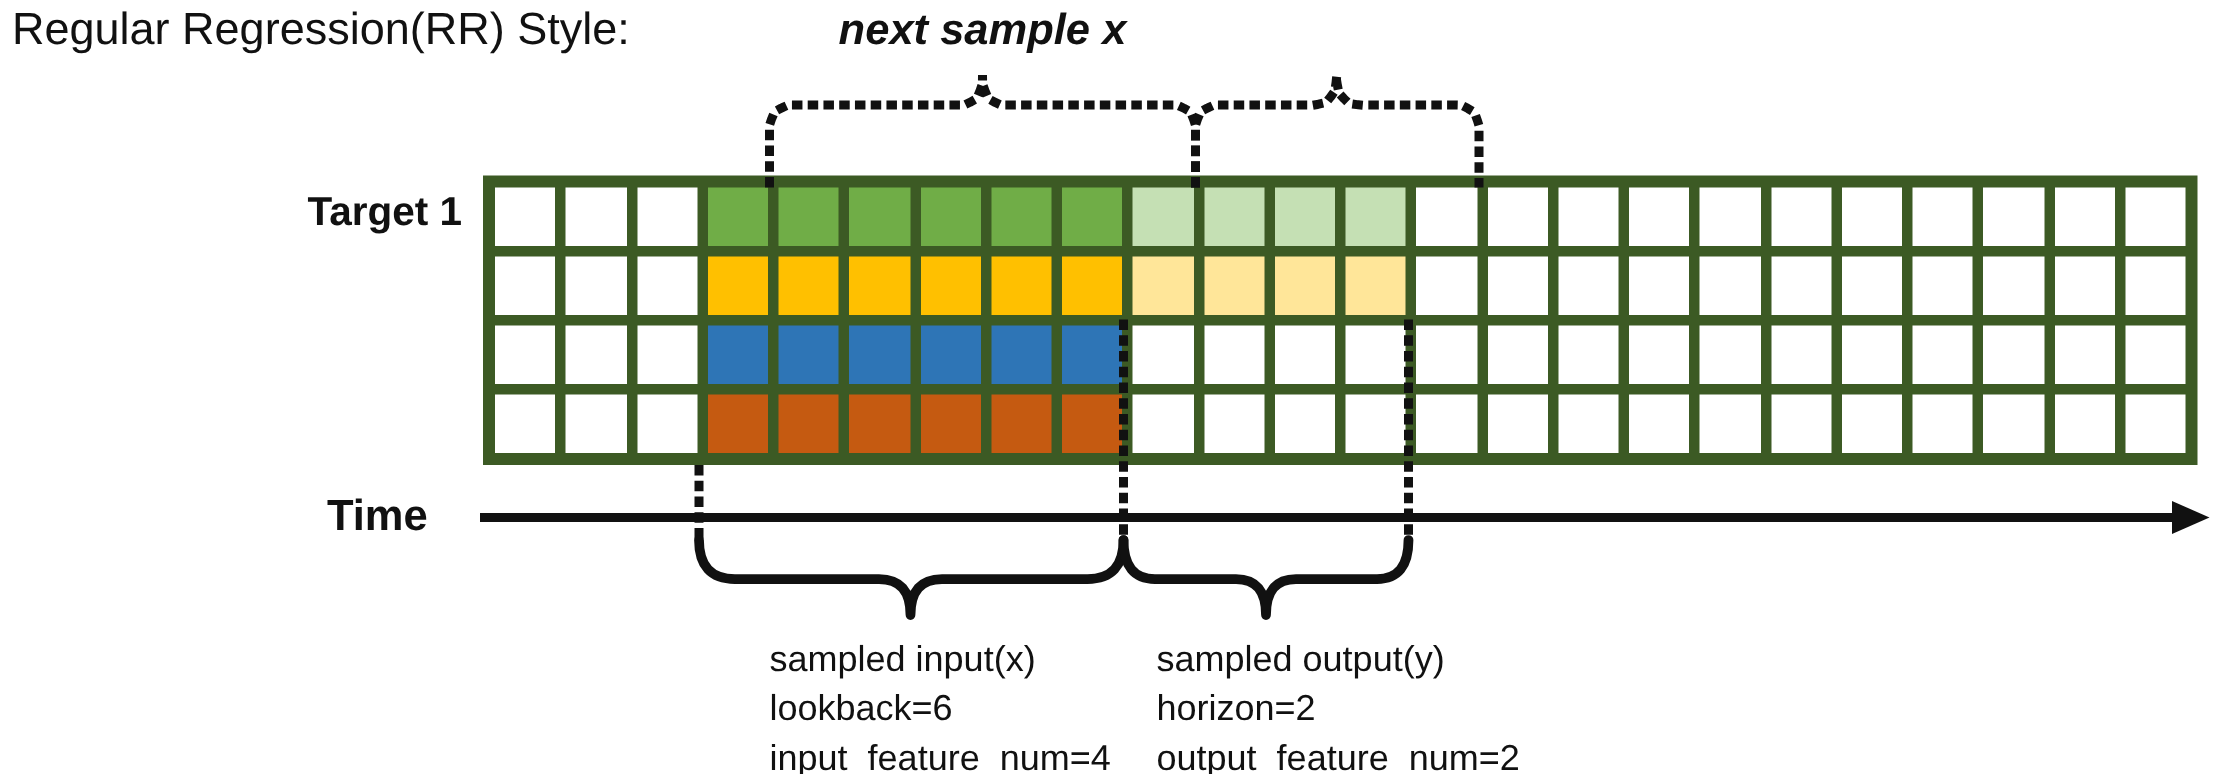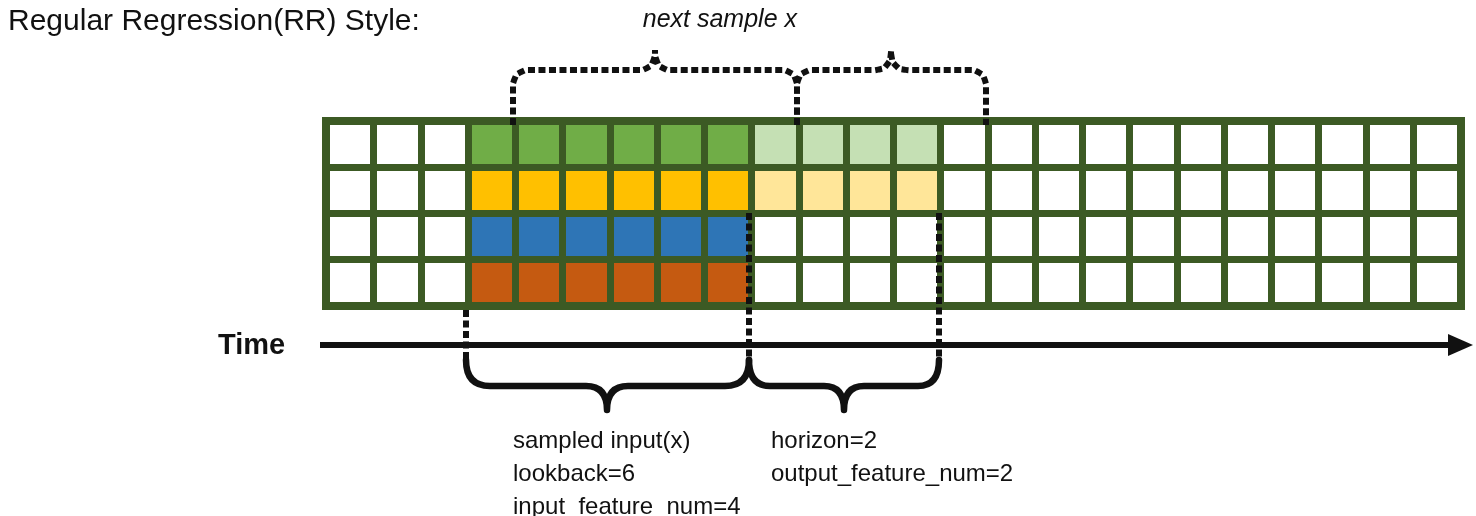--- a/index.html
+++ b/index.html
@@ -5,22 +5,22 @@
   html,body{margin:0;padding:0;background:#ffffff;}
   .canvas{
     position:relative;width:1476px;height:516px;background:#ffffff;
     font-family:"Liberation Sans",sans-serif;color:#111111;overflow:hidden;
   }
   .title{
     position:absolute;left:8px;top:3px;font-size:30px;font-weight:400;
     letter-spacing:0px;white-space:nowrap;
   }
   .next-label{
-    position:absolute;top:4px;font-size:25px;font-style:italic;font-weight:400;
-    text-align:right;white-space:nowrap;
+    position:absolute;top:4px;font-size:29px;font-style:italic;font-weight:700;
+    text-align:center;white-space:nowrap;
   }
   .next-x{left:513px;width:284px;}
   .next-y{left:797px;width:189px;}
   #row-labels{
     position:absolute;left:0;top:117px;width:308px;height:193px;
     display:grid;grid-template-rows:repeat(4,1fr);
     align-items:center;justify-items:end;
     font-size:27px;font-weight:700;white-space:nowrap;
   }
   #grid{
@@ -42,20 +42,21 @@
 </head>
 <body>
 
 <div class="canvas">
 
   <div class="title">Regular Regression(RR) Style:</div>
 
   <div class="next-label next-x">next sample x</div>
 
   <div id="row-labels">
+    <div>Target 1</div>
   </div>
 
   <div id="grid" style="grid-template-columns: repeat(24, 1fr); background: rgb(60, 90, 36);">
       <div class="cell" style="background: rgb(255, 255, 255);"></div>
       <div class="cell" style="background: rgb(255, 255, 255);"></div>
       <div class="cell" style="background: rgb(255, 255, 255);"></div>
       <div class="cell" style="background: rgb(112, 173, 71);"></div>
       <div class="cell" style="background: rgb(112, 173, 71);"></div>
       <div class="cell" style="background: rgb(112, 173, 71);"></div>
       <div class="cell" style="background: rgb(112, 173, 71);"></div>
@@ -170,17 +171,18 @@
 
   <div class="time-label">Time</div>
 
   <div class="anno anno-input">
     <div>sampled input(x)</div>
     <div>lookback=6</div>
     <div>input_feature_num=4</div>
   </div>
 
   <div class="anno anno-output">
+    <div>sampled output(y)</div>
     <div>horizon=2</div>
     <div>output_feature_num=2</div>
   </div>
 
 </div>
 
 </body></html>

